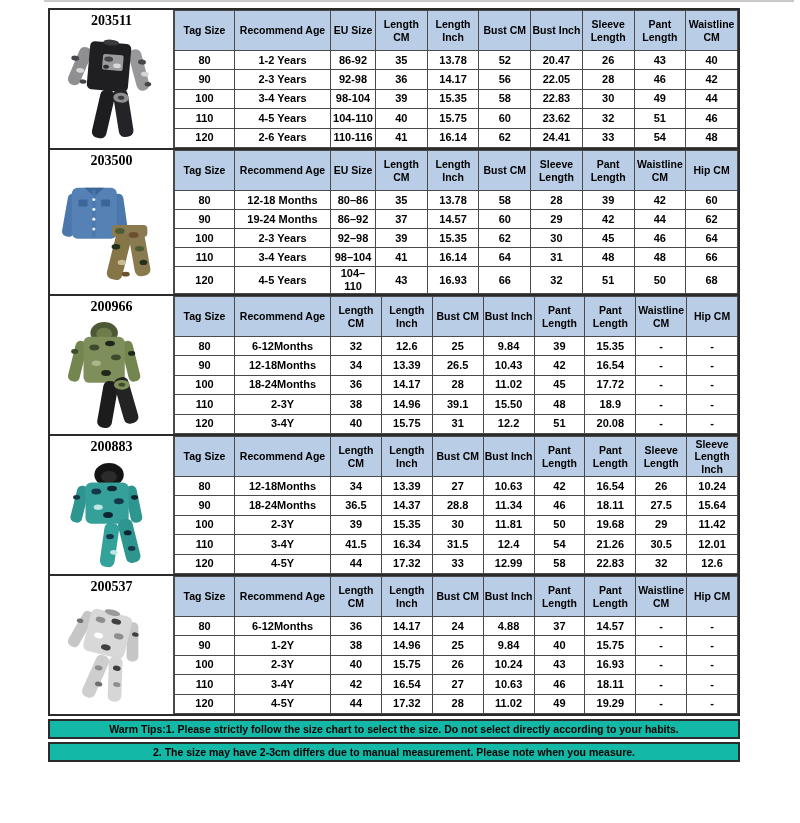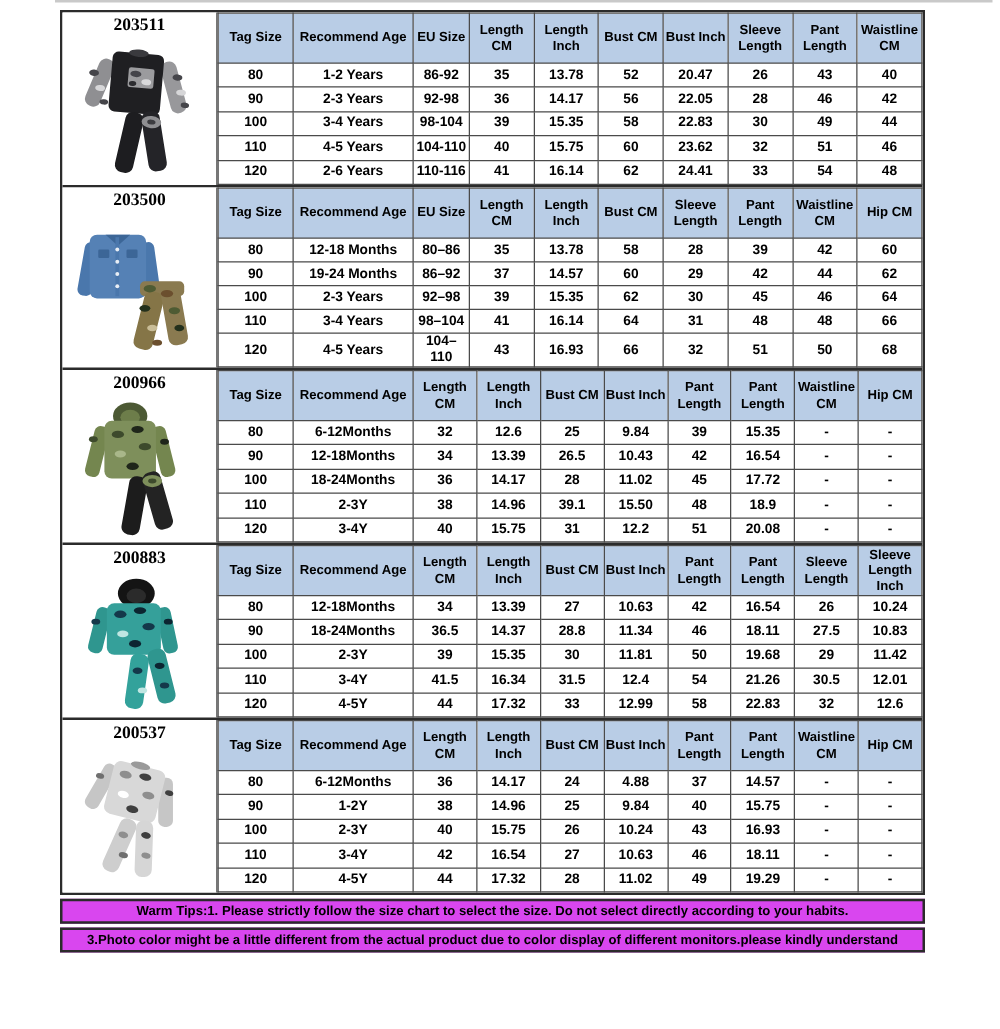--- a/index.html
+++ b/index.html
@@ -40,21 +40,21 @@
     background:var(--header_bg);font-size:10.5px;line-height:12.5px;height:40px;
   }
   .size-table td{font-size:11px;height:19px;line-height:13px;}
   col.c-tag{width:60px;}
   col.c-age{width:96px;}
   col.c-eu{width:45px;}
   .tips{margin-top:3px;}
   .tip-row{
     border:2px solid var(--outer_border);margin-top:3px;height:20px;
     display:flex;align-items:center;justify-content:center;
-    font-size:10.5px;font-weight:bold;color:#000;text-align:center;background:#d946ef;
+    font-size:10.5px;font-weight:bold;color:#000;text-align:center;background:#14b8a6;
   }
   .tips .tip-row:first-child{margin-top:0;}
 </style>
 </head>
 <body>
 
 <div class="page">
   <div class="top-strip"></div>
 
   <div class="chart-wrap">
@@ -479,21 +479,21 @@
               <tr>
                 <td>90</td>
                 <td>18-24Months</td>
                 <td>36.5</td>
                 <td>14.37</td>
                 <td>28.8</td>
                 <td>11.34</td>
                 <td>46</td>
                 <td>18.11</td>
                 <td>27.5</td>
-                <td>10.83</td>
+                <td>15.64</td>
               </tr>
               <tr>
                 <td>100</td>
                 <td>2-3Y</td>
                 <td>39</td>
                 <td>15.35</td>
                 <td>30</td>
                 <td>11.81</td>
                 <td>50</td>
                 <td>19.68</td>
@@ -642,16 +642,16 @@
                 <td>-</td>
               </tr>
             </tbody>
         </table>
       </div>
 
     </div>
 
     <div class="tips">
       <div class="tip-row">Warm Tips:1. Please strictly follow the size chart to select the size. Do not select directly according to your habits.</div>
-      <div class="tip-row">3.Photo color might be a little different from the actual product due to color display of different monitors.please kindly understand</div>
+      <div class="tip-row">2. The size may have 2-3cm differs due to manual measurement. Please note when you measure.</div>
     </div>
   </div>
 </div>
 
 </body></html>

